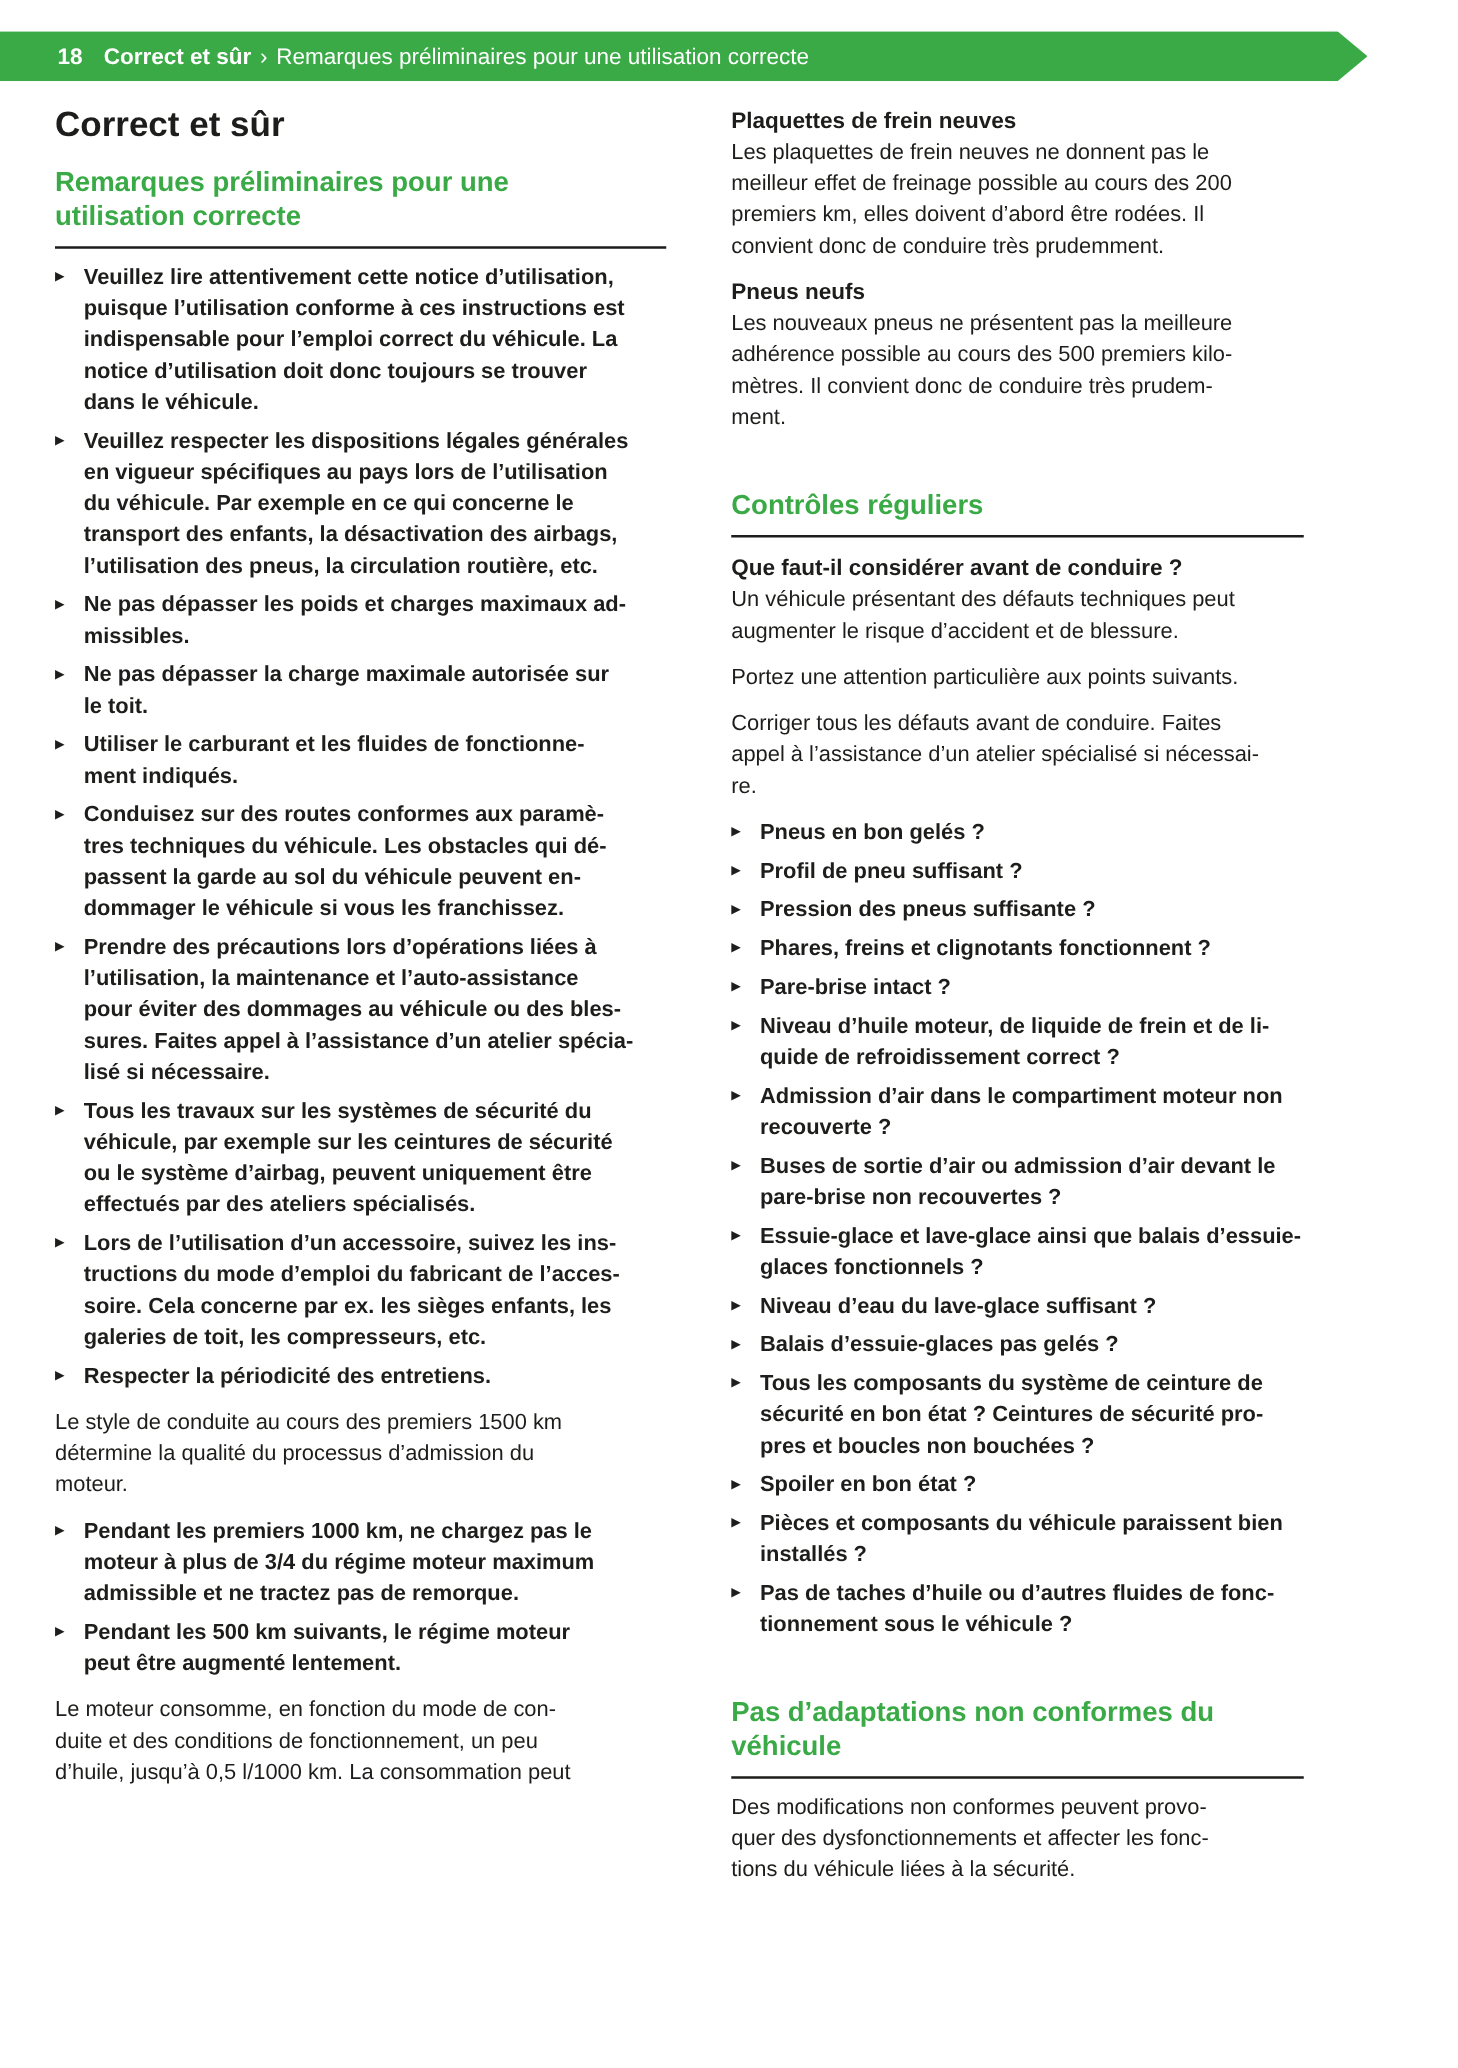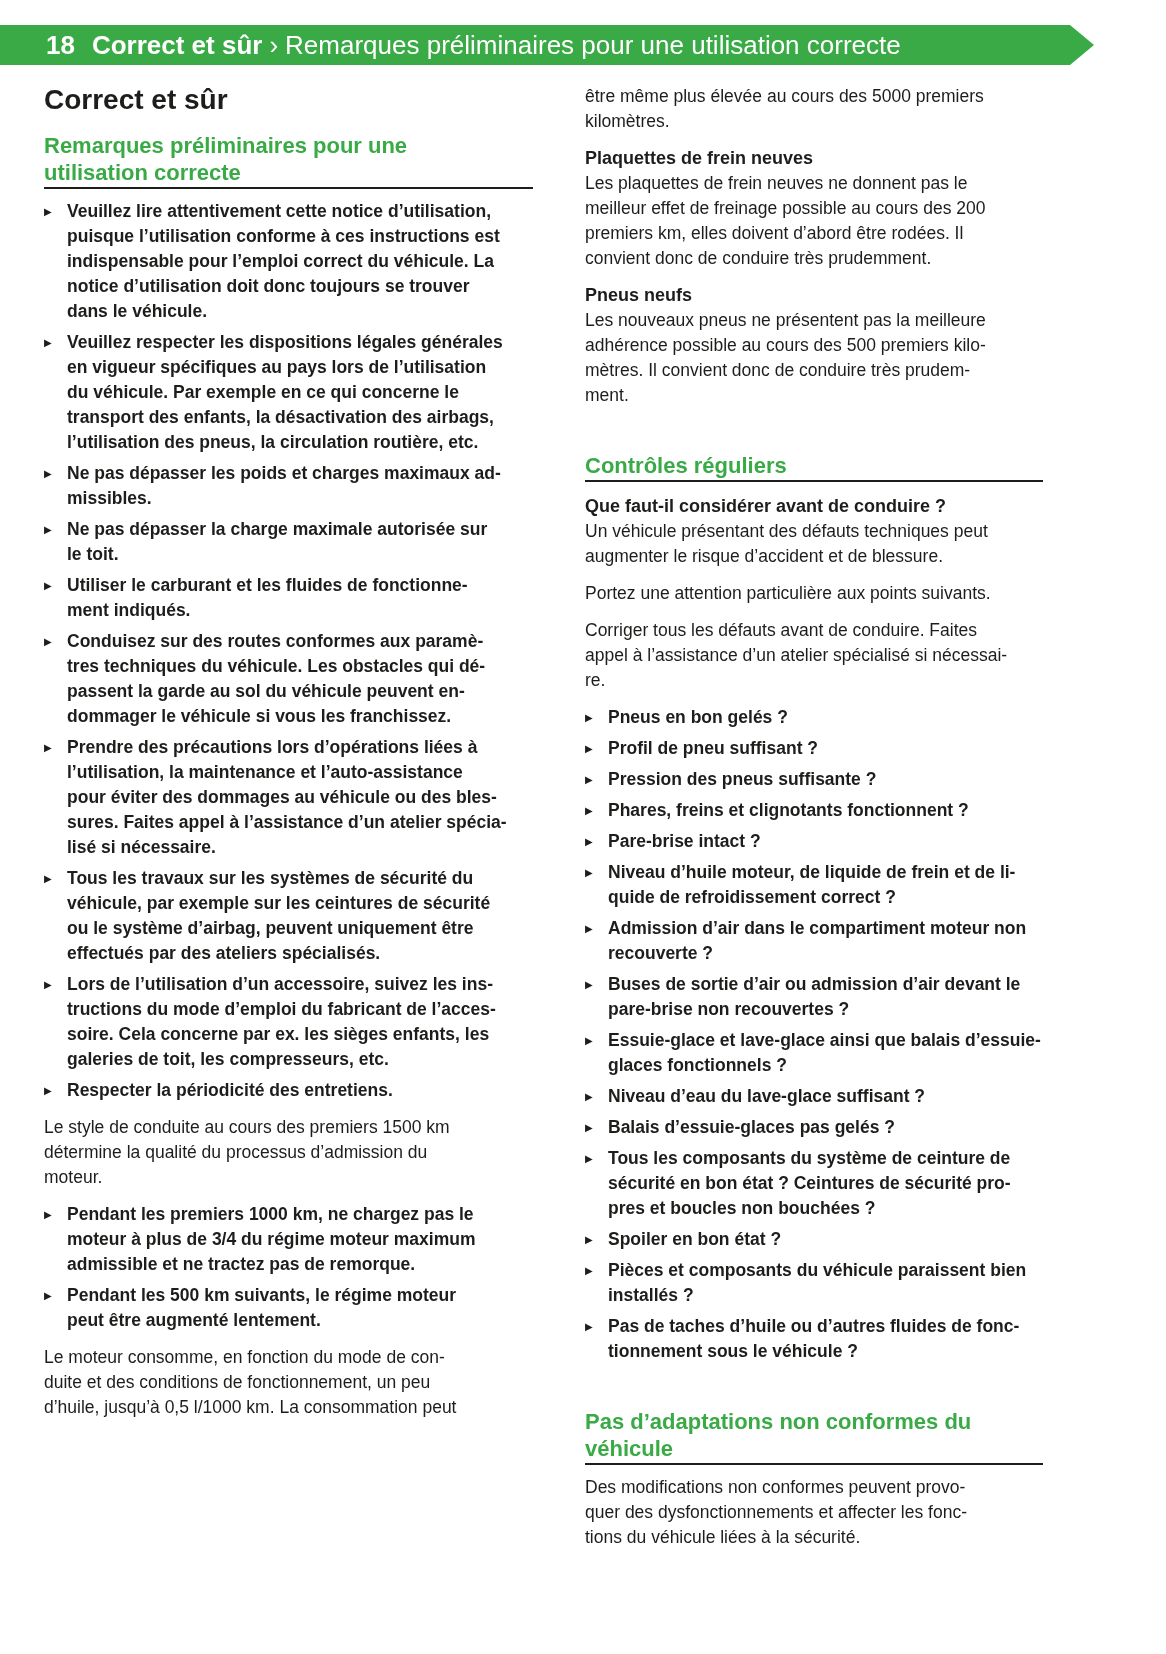--- a/index.html
+++ b/index.html
@@ -23,21 +23,21 @@
     position:absolute;
     top:25px;
     left:0;
     width:1094px;
     height:40px;
     background:var(--green);
     clip-path:polygon(0 0, 1070px 0, 1094px 20px, 1070px 40px, 0 40px);
     display:flex;
     align-items:flex-start;
     color:var(--header-text);
-    font-size:26px;
+    font-size:18px;
     line-height:40px;
     white-space:nowrap;
   }
   .topbar .pg{margin-left:46px;font-weight:700;}
   .topbar .chapter{margin-left:17px;font-weight:700;}
   .topbar .sep{margin:0 7px;font-weight:400;}
   .topbar .section{font-weight:400;}
 
   
   .columns{
@@ -54,21 +54,21 @@
   .col > :first-child{margin-top:0 !important;}
 
   h1.page-title{
     font-size:28px;line-height:32px;font-weight:700;
     margin:0 0 16px 0;color:var(--text);
   }
   h2.section-heading{
     color:var(--green);
     font-size:22px;line-height:27px;font-weight:700;
     margin:44px 0 10px 0;
-    padding-bottom:1px;
+    padding-bottom:11px;
     border-bottom:2px solid var(--text);
     white-space:pre-line;
   }
   h1.page-title + h2.section-heading{margin-top:16px;}
   h3.subheading{
     font-size:18px;line-height:25px;font-weight:700;
     margin:12px 0 0 0;color:var(--text);
   }
   p.paragraph{
     margin:0 0 12px 0;
@@ -194,22 +194,20 @@
             <span class="marker">▶</span>
             <span class="li-text">Pendant les 500 km suivants, le régime moteur
 peut être augmenté lentement.</span>
           </li>
         </ul>
         <p class="paragraph">Le moteur consomme, en fonction du mode de con-
 duite et des conditions de fonctionnement, un peu
 d’huile, jusqu’à 0,5 l/1000 km. La consommation peut</p>
       </section>
     <section class="col col-right">
-        <p class="paragraph">être même plus élevée au cours des 5000 premiers
-kilomètres.</p>
         <h3 class="subheading">Plaquettes de frein neuves</h3>
         <p class="paragraph">Les plaquettes de frein neuves ne donnent pas le
 meilleur effet de freinage possible au cours des 200
 premiers km, elles doivent d’abord être rodées. Il
 convient donc de conduire très prudemment.</p>
         <h3 class="subheading">Pneus neufs</h3>
         <p class="paragraph">Les nouveaux pneus ne présentent pas la meilleure
 adhérence possible au cours des 500 premiers kilo-
 mètres. Il convient donc de conduire très prudem-
 ment.</p>

